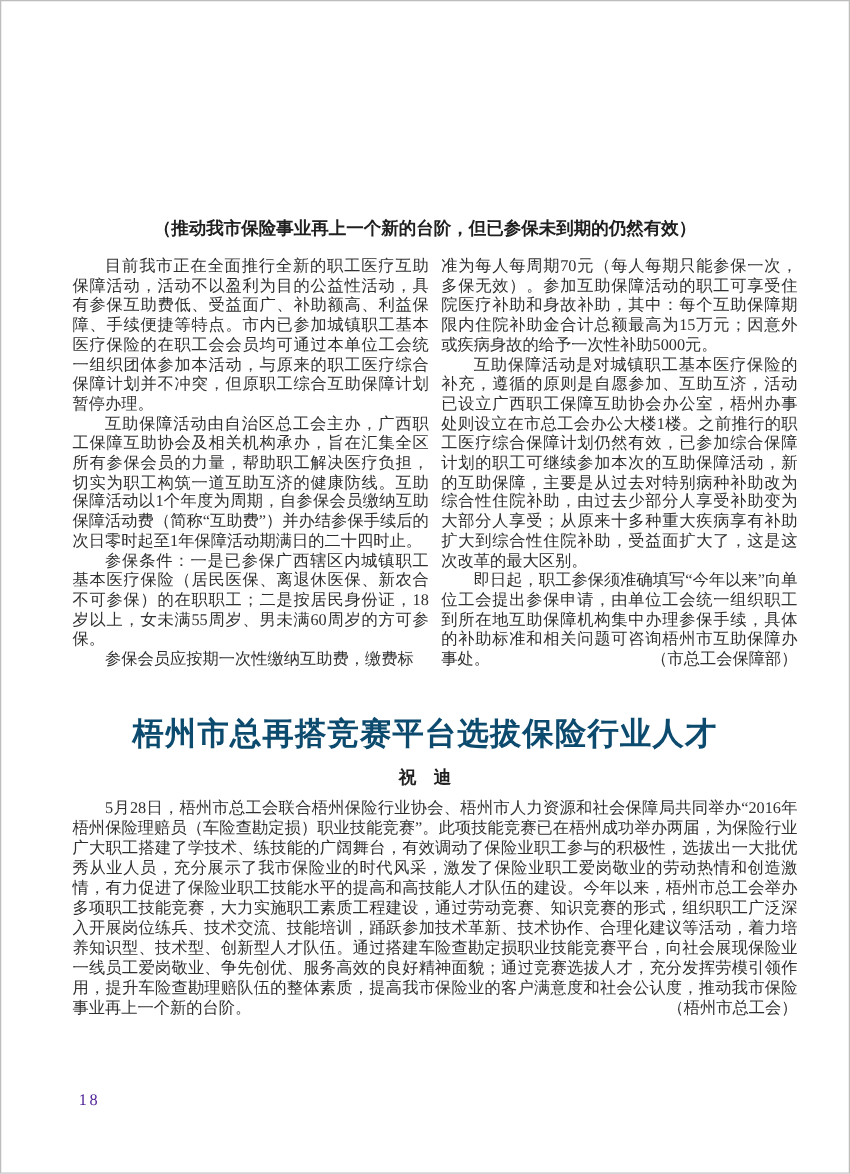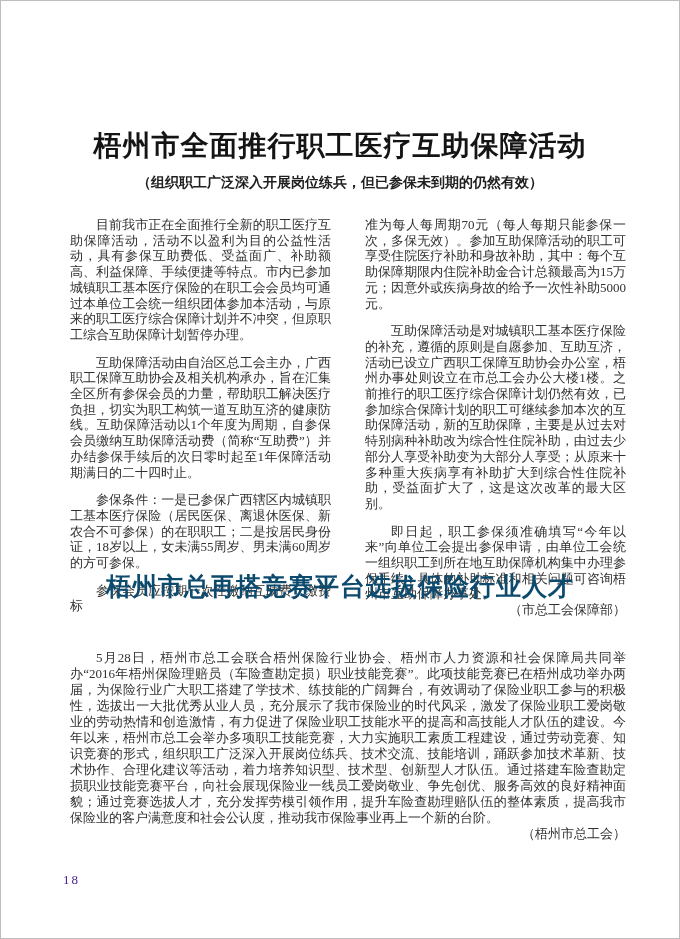--- a/index.html
+++ b/index.html
@@ -34,21 +34,21 @@
     text-align:center; font-size:14px; font-weight:bold;
     color:#202020;
     font-family:"Liberation Sans", sans-serif;
   }
   .columns {
     position:absolute; top:204px; left:57px; width:580px;
     display:flex; gap:10px;
   }
   .col { width:285px; }
   .col p, .a2-body p {
-    margin:12px; font-size:13px; line-height:15.7px;
+    margin:0; font-size:13px; line-height:15.7px;
     text-align:justify; color:#303030;
   }
   .indent { text-indent:2em; }
   .attribution { float:right; }
   .a2-title {
     position:absolute; top:569px; left:0; width:100%;
     text-align:center; font-size:25px; font-weight:bold;
     color:#0c4a6e; letter-spacing:1px;
   }
   .a2-author {
@@ -64,38 +64,38 @@
     position:absolute; left:62px; top:871px;
     font-size:13px; color:#4c1d95; letter-spacing:2px;
   }
 </style>
 </head>
 <body>
 
 <div class="page">
 
 
-  <div class="a1-title">梧州市全面推行职工医疗互助保障活动</div>
-  <div class="a1-subtitle">（组织职工广泛深入开展岗位练兵，但已参保未到期的仍然有效）</div>
+  <div class="a1-subtitle">（推动我市保险事业再上一个新的台阶，但已参保未到期的仍然有效）</div>
 
   <div class="columns">
     <div class="col">
       <p class="indent">目前我市正在全面推行全新的职工医疗互助保障活动，活动不以盈利为目的公益性活动，具有参保互助费低、受益面广、补助额高、利益保障、手续便捷等特点。市内已参加城镇职工基本医疗保险的在职工会会员均可通过本单位工会统一组织团体参加本活动，与原来的职工医疗综合保障计划并不冲突，但原职工综合互助保障计划暂停办理。</p>
       <p class="indent">互助保障活动由自治区总工会主办，广西职工保障互助协会及相关机构承办，旨在汇集全区所有参保会员的力量，帮助职工解决医疗负担，切实为职工构筑一道互助互济的健康防线。互助保障活动以1个年度为周期，自参保会员缴纳互助保障活动费（简称“互助费”）并办结参保手续后的次日零时起至1年保障活动期满日的二十四时止。</p>
       <p class="indent">参保条件：一是已参保广西辖区内城镇职工基本医疗保险（居民医保、离退休医保、新农合不可参保）的在职职工；二是按居民身份证，18岁以上，女未满55周岁、男未满60周岁的方可参保。</p>
       <p class="indent">参保会员应按期一次性缴纳互助费，缴费标</p>
     </div>
     <div class="col">
       <p>准为每人每周期70元（每人每期只能参保一次，多保无效）。参加互助保障活动的职工可享受住院医疗补助和身故补助，其中：每个互助保障期限内住院补助金合计总额最高为15万元；因意外或疾病身故的给予一次性补助5000元。</p>
       <p class="indent">互助保障活动是对城镇职工基本医疗保险的补充，遵循的原则是自愿参加、互助互济，活动已设立广西职工保障互助协会办公室，梧州办事处则设立在市总工会办公大楼1楼。之前推行的职工医疗综合保障计划仍然有效，已参加综合保障计划的职工可继续参加本次的互助保障活动，新的互助保障，主要是从过去对特别病种补助改为综合性住院补助，由过去少部分人享受补助变为大部分人享受；从原来十多种重大疾病享有补助扩大到综合性住院补助，受益面扩大了，这是这次改革的最大区别。</p>
       <p class="indent"><span>即日起，职工参保须准确填写“今年以来”向单位工会提出参保申请，由单位工会统一组织职工到所在地互助保障机构集中办理参保手续，具体的补助标准和相关问题可咨询梧州市互助保障办事处。</span><span class="attribution">（市总工会保障部）</span></p>
     </div>
   </div>
 
   <div class="a2-title">梧州市总再搭竞赛平台选拔保险行业人才</div>
+  <div class="a2-author">祝　迪</div>
 
   <div class="a2-body">
     <p class="indent"><span>5月28日，梧州市总工会联合梧州保险行业协会、梧州市人力资源和社会保障局共同举办“2016年梧州保险理赔员（车险查勘定损）职业技能竞赛”。此项技能竞赛已在梧州成功举办两届，为保险行业广大职工搭建了学技术、练技能的广阔舞台，有效调动了保险业职工参与的积极性，选拔出一大批优秀从业人员，充分展示了我市保险业的时代风采，激发了保险业职工爱岗敬业的劳动热情和创造激情，有力促进了保险业职工技能水平的提高和高技能人才队伍的建设。今年以来，梧州市总工会举办多项职工技能竞赛，大力实施职工素质工程建设，通过劳动竞赛、知识竞赛的形式，组织职工广泛深入开展岗位练兵、技术交流、技能培训，踊跃参加技术革新、技术协作、合理化建议等活动，着力培养知识型、技术型、创新型人才队伍。通过搭建车险查勘定损职业技能竞赛平台，向社会展现保险业一线员工爱岗敬业、争先创优、服务高效的良好精神面貌；通过竞赛选拔人才，充分发挥劳模引领作用，提升车险查勘理赔队伍的整体素质，提高我市保险业的客户满意度和社会公认度，推动我市保险事业再上一个新的台阶。</span><span class="attribution">（梧州市总工会）</span></p>
   </div>
 
   <div class="page-number">18</div>
 
 </div>
 
 </body></html>

